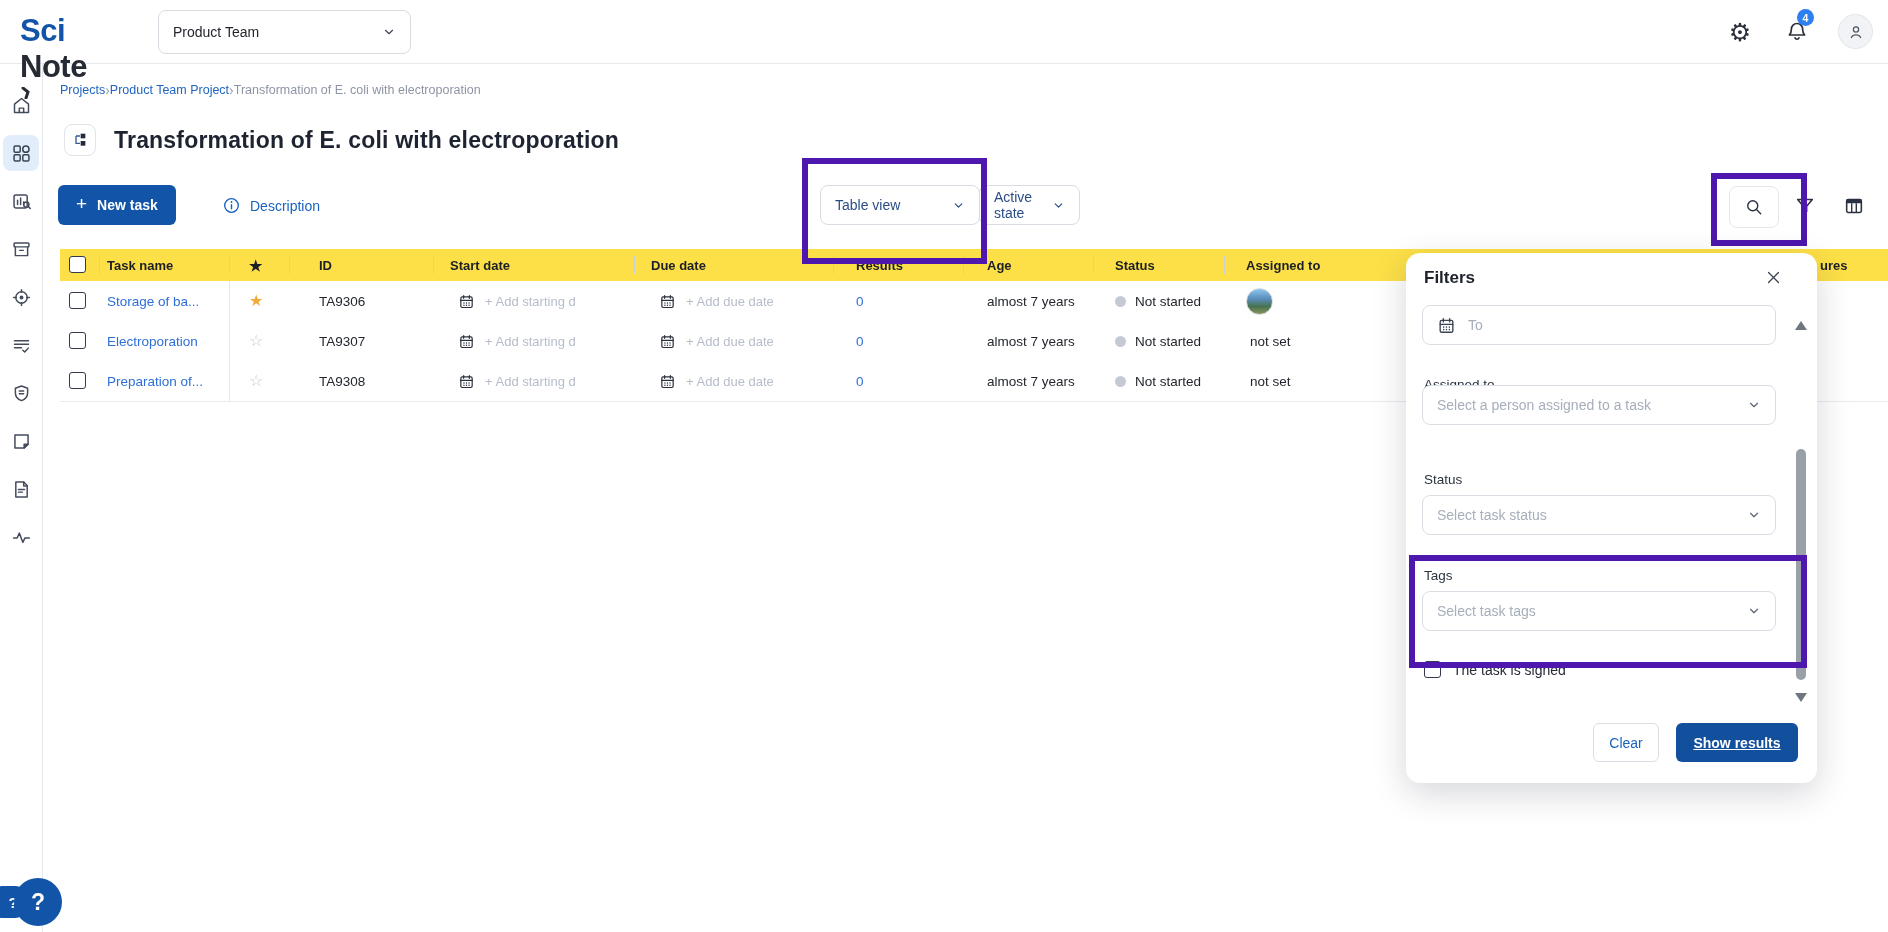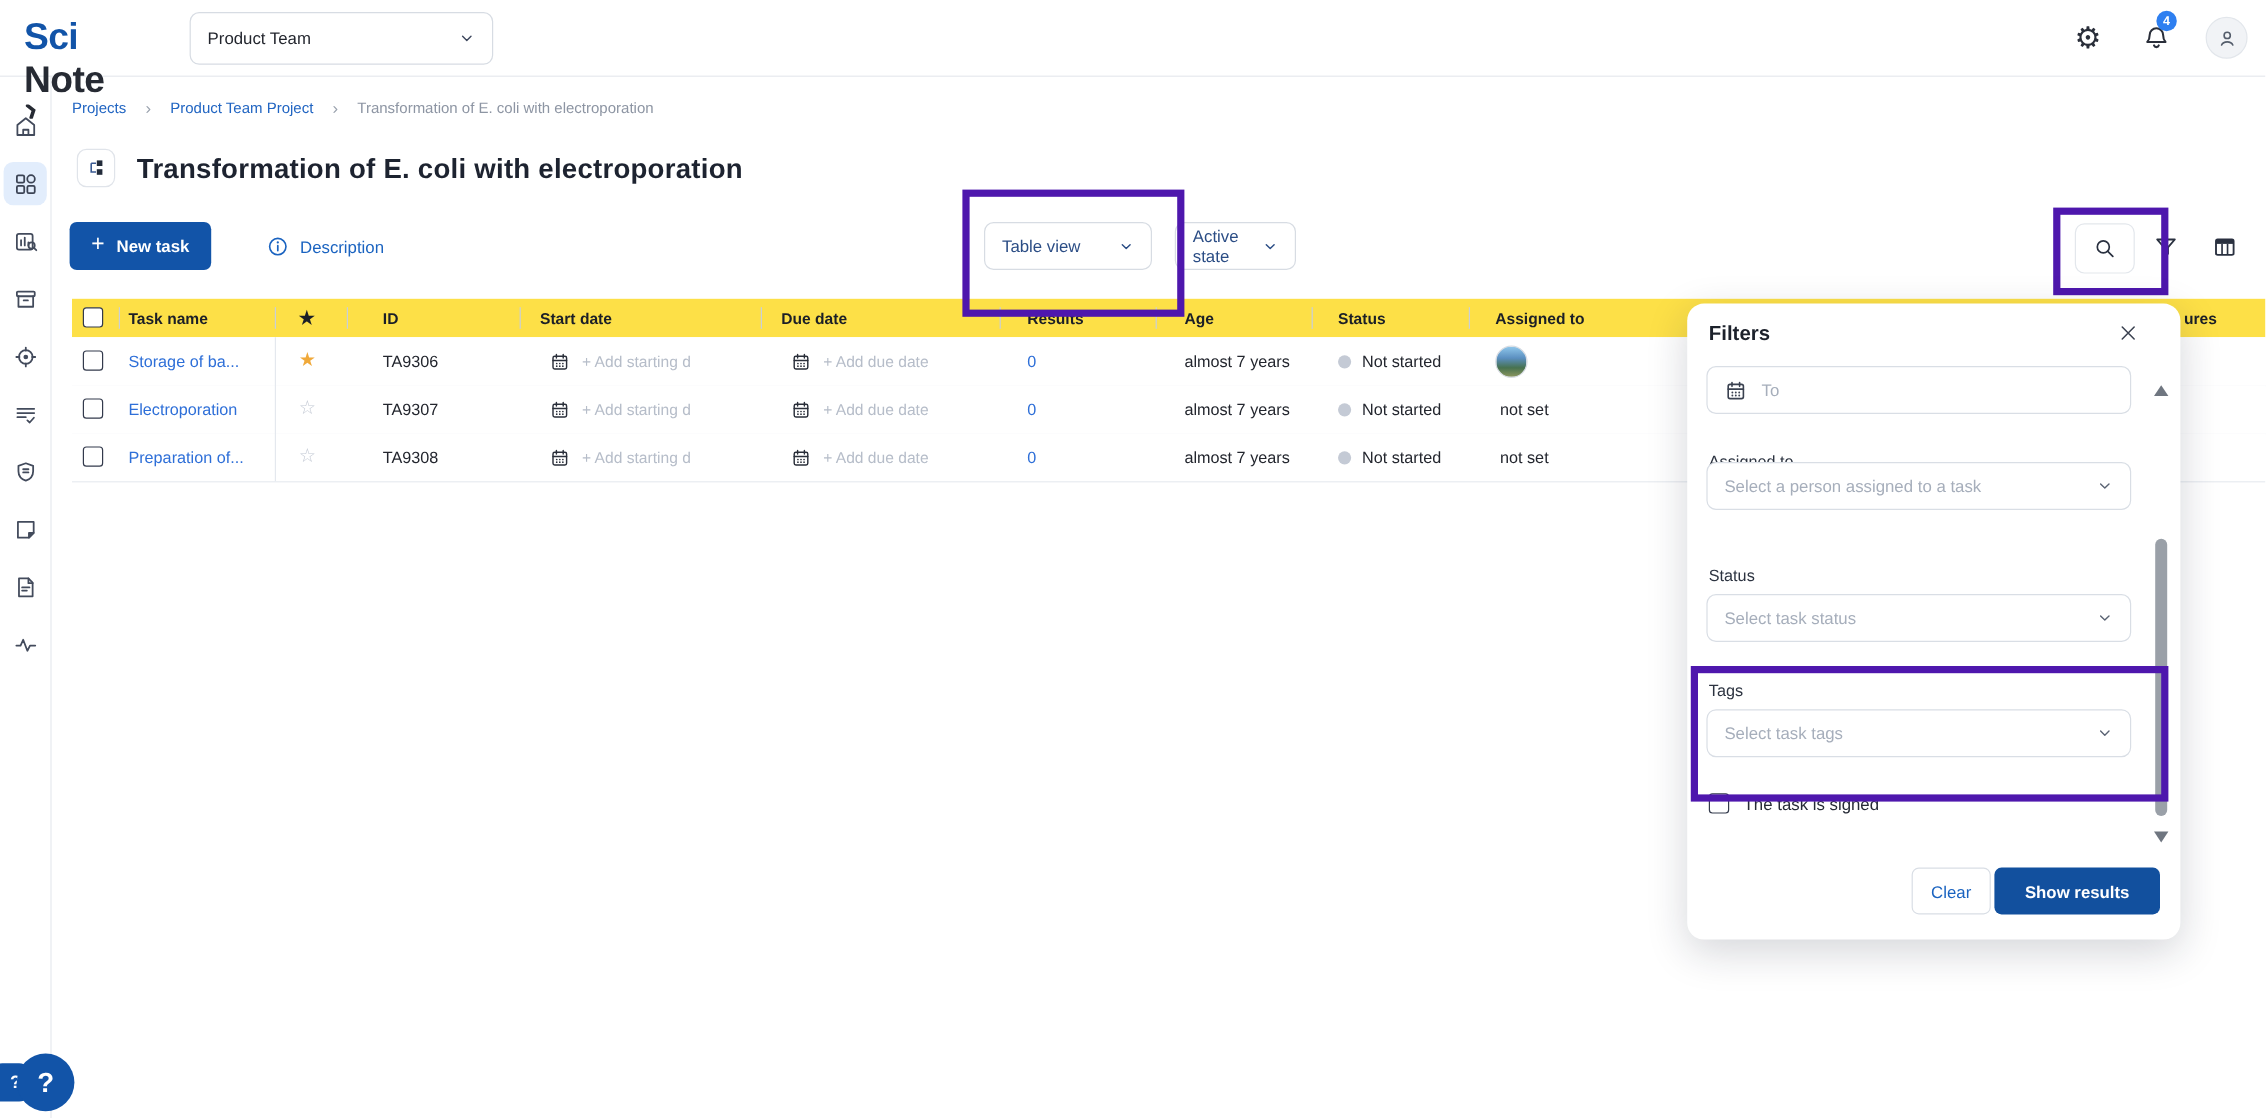--- a/index.html
+++ b/index.html
@@ -31,39 +31,39 @@
               background:#f1f3f6;border:1px solid #e2e6eb;display:flex;align-items:center;justify-content:center;cursor:pointer;box-sizing:border-box;}
 
   
   .sidebar{position:absolute;top:63px;left:0;width:42px;height:869px;background:#fff;
            border-right:1px solid #e6e9ee;z-index:15;}
   .side-item{position:absolute;left:3px;width:36px;height:36px;border-radius:8px;
              display:flex;align-items:center;justify-content:center;cursor:pointer;}
   .side-item.active{background:#e2edfc;}
 
   
-  .breadcrumb{position:absolute;left:60px;top:82px;font-size:12.5px;display:flex;align-items:center;gap:16px;z-index:2;}
+  .breadcrumb{position:absolute;left:60px;top:82px;font-size:12.5px;display:flex;align-items:center;gap:0;z-index:2;}
   .crumb-link{color:#2165c2;cursor:pointer;}
   .crumb-current{color:#8d95a3;}
   .crumb-sep{color:#9aa2ae;font-size:14px;}
   .title-iconbtn{position:absolute;left:64px;top:124px;width:30px;height:30px;border:1px solid #e0e4ea;
                  border-radius:8px;display:flex;align-items:center;justify-content:center;cursor:pointer;background:#fff;}
   .page-title{position:absolute;left:114px;top:127px;font-size:23px;font-weight:bold;color:#1d2330;letter-spacing:.2px;}
 
   
   .btn-newtask{position:absolute;left:58px;top:185px;height:40px;padding:0 18px;background:#1254a8;border:none;
                border-radius:6px;color:#fff;font-size:14px;font-weight:bold;display:flex;align-items:center;gap:10px;cursor:pointer;
                font-family:"Liberation Sans",sans-serif;}
   .btn-newtask .plus{font-size:19px;font-weight:normal;margin-top:-2px;}
   .link-desc{position:absolute;left:222px;top:196px;display:flex;align-items:center;gap:9px;color:#1a63c0;
              font-size:14px;cursor:pointer;}
   .drop-btn{position:absolute;top:185px;height:40px;border:1px solid #d7dce3;border-radius:8px;background:#fff;
             display:flex;align-items:center;gap:12px;padding:0 14px;box-sizing:border-box;font-size:14px;
             color:#2b4d85;cursor:pointer;font-family:"Liberation Sans",sans-serif;}
-  .view-btn{left:820px;width:140px;}
+  .view-btn{left:820px;width:160px;}
   .state-btn{left:979px;width:101px;}
   .tool-btn{position:absolute;top:186px;width:48px;height:40px;border:1px solid #e3e7ec;border-radius:8px;
             background:#fff;display:flex;align-items:center;justify-content:center;cursor:pointer;}
   .search-tool{left:1729px;}
   .icon-plain{position:absolute;top:194px;width:24px;height:24px;display:flex;align-items:center;justify-content:center;cursor:pointer;}
 
   
   .hl{position:absolute;border:6px solid #4e17ad;background:transparent;pointer-events:none;}
   .hl-view{left:802px;top:158px;width:173px;height:94px;z-index:8;}
   .hl-search{left:1711px;top:173px;width:84px;height:61px;z-index:8;}
@@ -97,21 +97,21 @@
   .field{position:absolute;left:16px;width:354px;height:40px;border:1px solid #d9dee5;border-radius:8px;
          background:#fff;display:flex;align-items:center;padding:0 14px;box-sizing:border-box;cursor:pointer;}
   .field .ph{color:#a6aebb;font-size:14px;}
   .field .chev{margin-left:auto;}
   .flabel{position:absolute;left:18px;font-size:13.5px;color:#2c3340;}
   .signed-row{position:absolute;left:18px;top:408px;display:flex;align-items:center;gap:12px;}
   .signed-row .lbl{font-size:14px;color:#262b36;}
   .pbtn{position:absolute;top:470px;height:39px;border-radius:6px;font-size:14px;cursor:pointer;
         display:flex;align-items:center;justify-content:center;font-family:"Liberation Sans",sans-serif;box-sizing:border-box;}
   .btn-clear{left:187px;width:66px;background:#fff;border:1px solid #d9dee5;color:#1a63c0;}
-  .btn-show{left:256px;width:138px;background:#12509e;border:none;color:#fff;font-weight:bold;}
+  .btn-show{left:270px;width:122px;background:#12509e;border:none;color:#fff;font-weight:bold;text-decoration:underline;}
   .scrollbar{position:absolute;left:389px;top:60px;width:12px;height:390px;}
   .tri-up{position:absolute;left:0;top:8px;width:0;height:0;border-left:6px solid transparent;border-right:6px solid transparent;border-bottom:9px solid #6f7680;cursor:pointer;}
   .tri-down{position:absolute;left:0;top:380px;width:0;height:0;border-left:6px solid transparent;border-right:6px solid transparent;border-top:9px solid #6f7680;cursor:pointer;}
   .thumb{position:absolute;left:1px;top:136px;width:10px;height:231px;border-radius:5px;background:#9aa0a8;cursor:pointer;}
 
   
   .help{position:absolute;left:0px;top:872px;width:80px;height:60px;z-index:30;}
   .help-bubble{position:absolute;left:-8px;top:14px;width:34px;height:32px;border-radius:10px;background:#1254a8;
                color:#fff;font-size:15px;font-weight:bold;display:flex;align-items:center;justify-content:center;padding-left:8px;box-sizing:border-box;}
   .help-circle{position:absolute;left:14px;top:6px;width:48px;height:48px;border-radius:50%;background:#1254a8;

